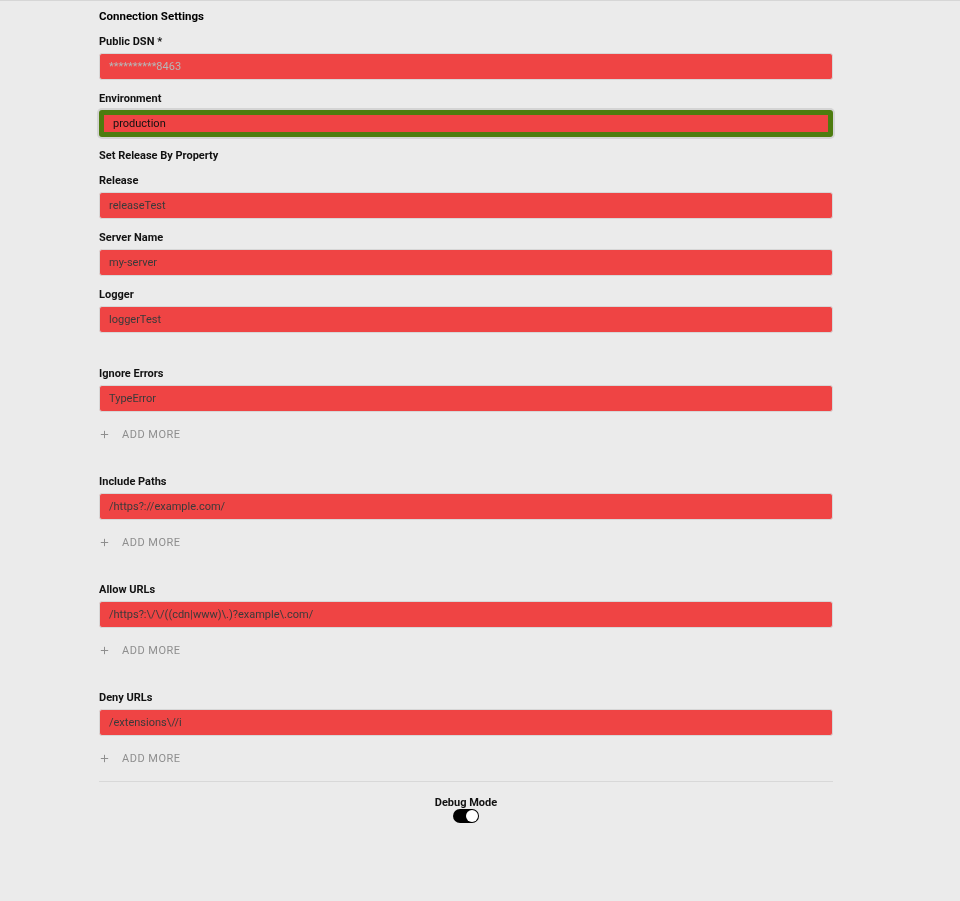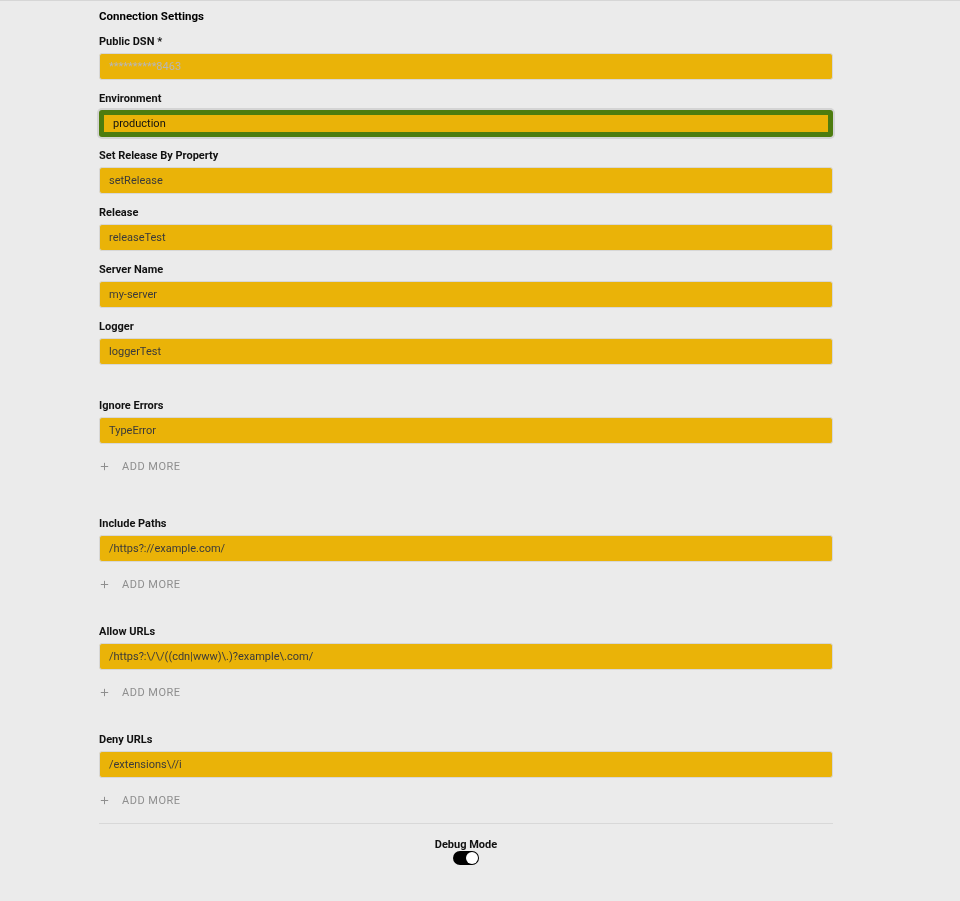--- a/index.html
+++ b/index.html
@@ -30,21 +30,21 @@
   .label {
     font-weight: 700;
     font-size: 11px;
     color: #111;
     margin-bottom: 5px;
   }
   .label .req { font-weight: 700; }
   .input {
     width: 100%;
     border: 1px solid #d7d7d7;
-    background: #eab308;
+    background: #ef4444;
     border-radius: 3px;
     height: 27px;
     padding: 0 9px;
     font-size: 11px;
     color: #111;
     outline: none;
     font-family: inherit;
   }
   .input::placeholder {
     color: #b7b7b7;
@@ -121,21 +121,20 @@
     <input class="input" type="text" placeholder="**********8463" style="">
   </div>
 
   <div class="field">
     <div class="label">Environment</div>
     <input class="input focused" type="text" value="production" style="">
   </div>
 
   <div class="field">
     <div class="label">Set Release By Property</div>
-    <input class="input light" type="text" value="setRelease" style="">
   </div>
 
   <div class="field">
     <div class="label">Release</div>
     <input class="input light" type="text" value="releaseTest" style="">
   </div>
 
   <div class="field">
     <div class="label">Server Name</div>
     <input class="input light" type="text" value="my-server" style="">
@@ -157,21 +156,21 @@
       <svg width="11" height="11" viewBox="0 0 24 24" fill="none" stroke="#8e8e8e" stroke-width="2.2">
           <line x1="12" y1="4" x2="12" y2="20"></line>
           <line x1="4" y1="12" x2="20" y2="12"></line>
         </svg>
     </span>
     <span>ADD MORE</span>
   </div>
 
   <div class="group-spacer"></div>
 
-  <div class="field" style="margin-top:10px">
+  <div class="field" style="margin-top:0">
     <div class="label">Include Paths</div>
     <input class="input light" type="text" value="/https?://example.com/" style="">
   </div>
   <div class="add-more-row">
     <span class="plus">
       <svg width="11" height="11" viewBox="0 0 24 24" fill="none" stroke="#8e8e8e" stroke-width="2.2">
           <line x1="12" y1="4" x2="12" y2="20"></line>
           <line x1="4" y1="12" x2="20" y2="12"></line>
         </svg>
     </span>

